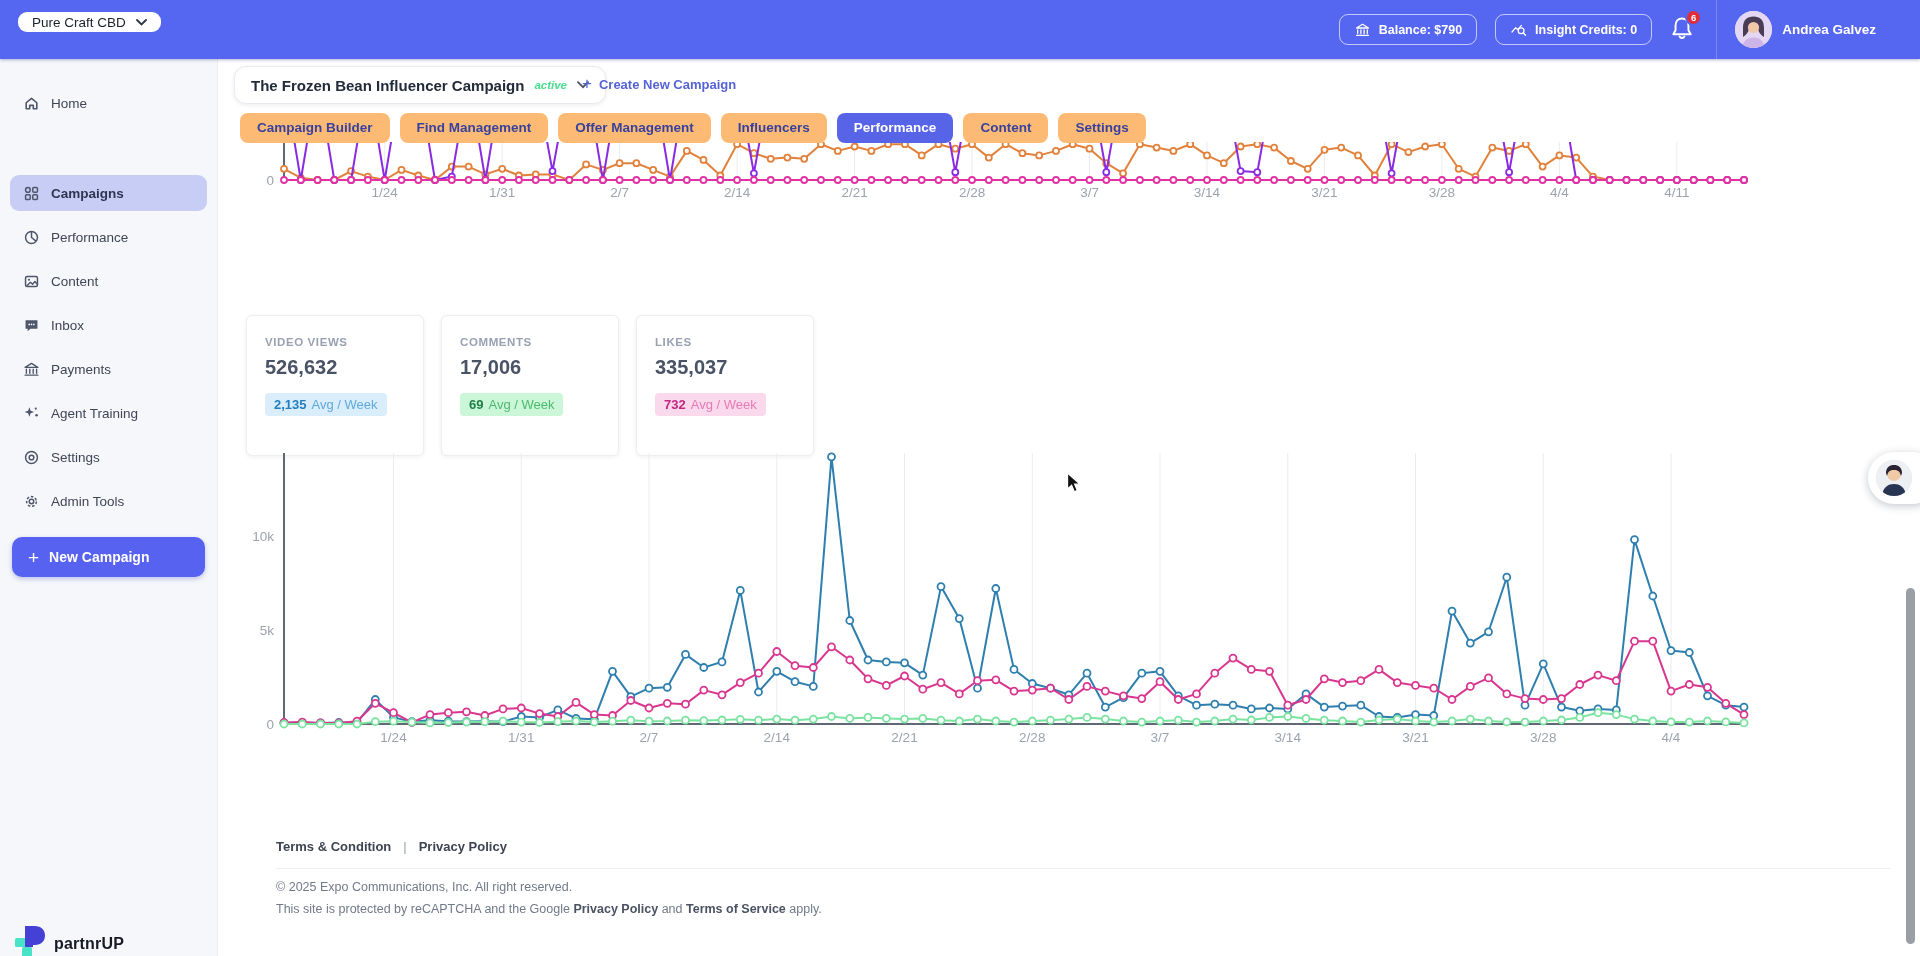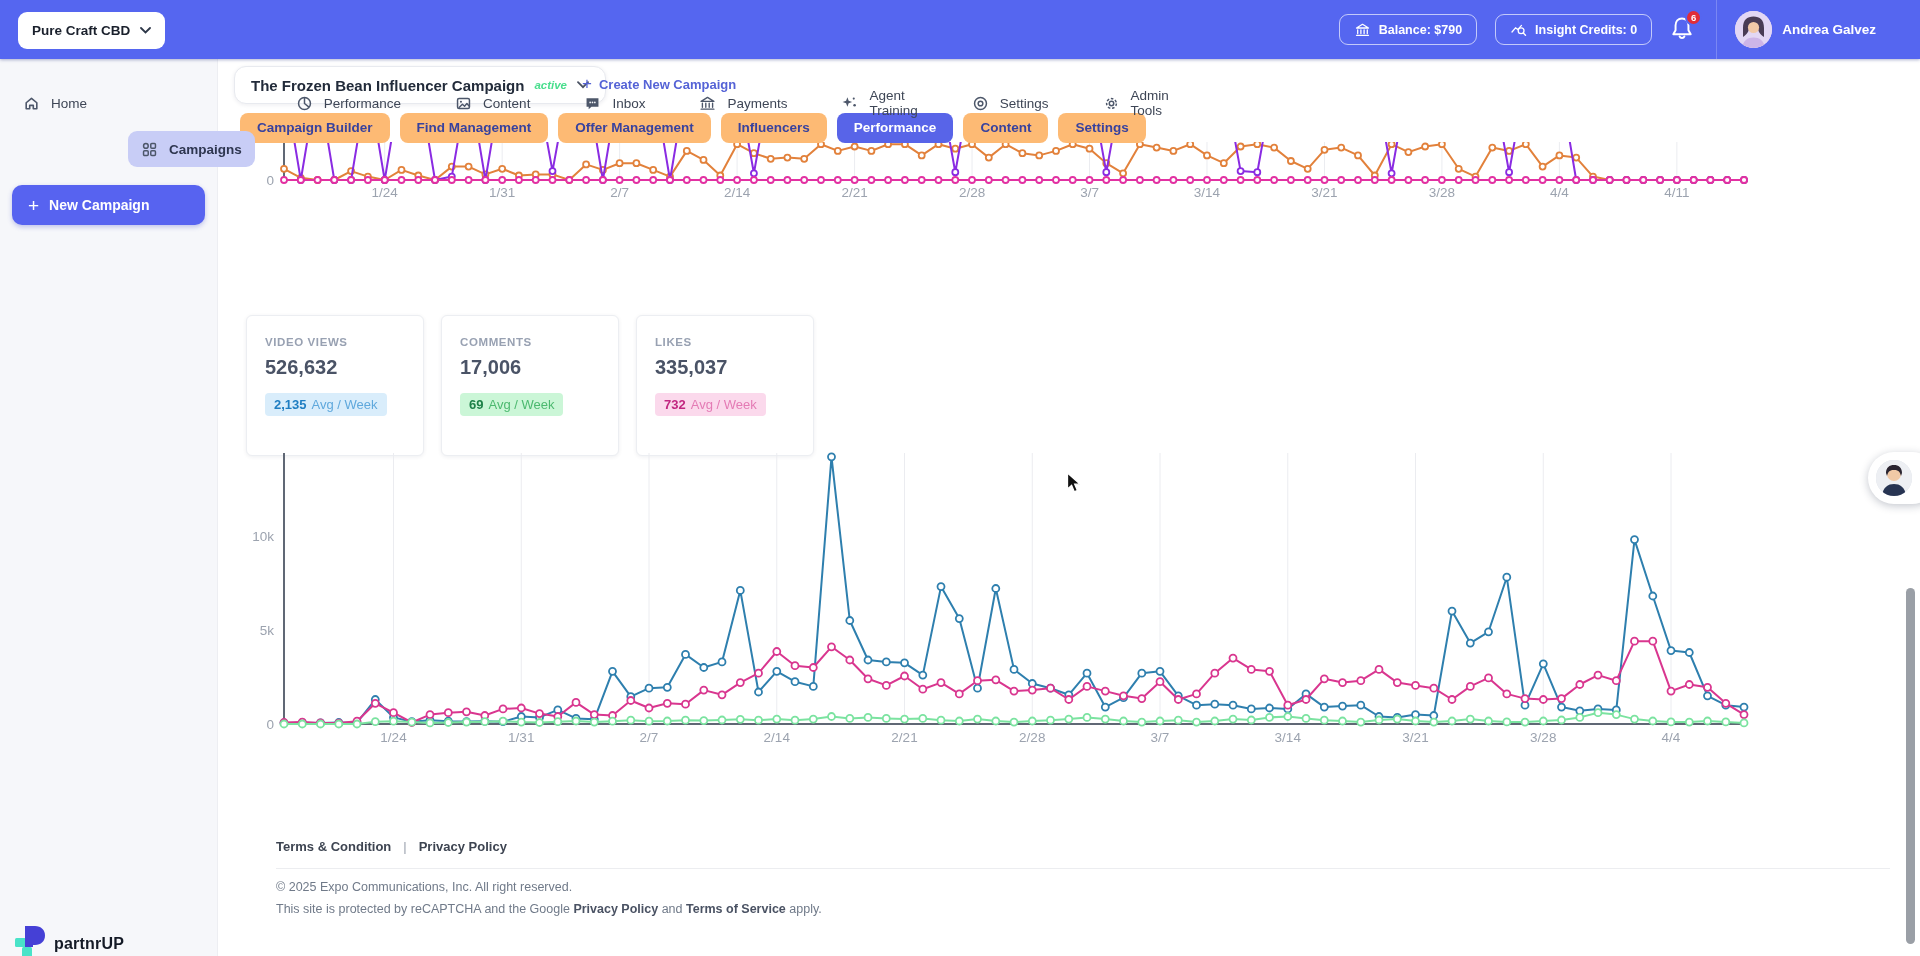--- a/index.html
+++ b/index.html
@@ -3,39 +3,39 @@
 <meta charset="utf-8">
 <style>
   * { margin:0; padding:0; box-sizing:border-box; }
   html,body { width:1920px; height:956px; overflow:hidden; background:#fff;
     font-family:"Liberation Sans","DejaVu Sans",sans-serif; }
   #app { position:relative; width:1920px; height:956px; background:#fff; overflow:hidden; }
 
   
   .topbar { position:absolute; left:0; top:0; width:1920px; height:59px; background:#5566F0;
     box-shadow:0 1px 3px rgba(30,40,120,.35); z-index:30; }
-  .ws-pill { position:absolute; left:18px; top:12px; height:37px; background:#fff; border-radius:9px;
-    display:flex; align-items:center; gap:10px; padding:0 14px; font-size:13.5px; font-weight:700; color:#1A202C; cursor:pointer; }
+  .ws-pill { position:absolute; left:18px; top:12px; height:20px; background:#fff; border-radius:9px;
+    display:flex; align-items:center; gap:10px; padding:0 14px; font-size:13.5px; font-weight:400; color:#1A202C; cursor:pointer; }
   .topbar-right { position:absolute; right:44px; top:0; height:59px; display:flex; align-items:center; gap:18px; }
   .tb-btn { display:flex; align-items:center; gap:8px; height:31px; padding:0 14px;
     border:1px solid rgba(255,255,255,.65); border-radius:9px; color:#fff; font-size:12.5px; font-weight:700;
     background:transparent; cursor:pointer; }
   .bell-wrap { position:relative; width:28px; height:30px; cursor:pointer; }
   .badge { position:absolute; top:-6px; right:-4px; min-width:17px; height:17px; background:#E12D39;
     border:2px solid #5566F0; border-radius:9px; color:#fff; font-size:9.5px; font-weight:700;
     display:flex; align-items:center; justify-content:center; padding:0 3px; }
   .tb-divider { width:1px; height:59px; background:rgba(255,255,255,.22); }
   .user-wrap { display:flex; align-items:center; gap:10px; cursor:pointer; }
   .avatar { width:37px; height:37px; border-radius:50%; overflow:hidden; background:#E3D7F4; flex:0 0 auto; }
   .user-name { color:#fff; font-size:13.5px; font-weight:600; }
 
   
   .sidebar { position:absolute; left:0; top:59px; width:218px; height:897px; background:#F6F7FA;
     border-right:1px solid #EDEEF2; z-index:20; }
-  .nav { padding-top:26px; display:flex; flex-direction:row; gap:8px; }
+  .nav { padding-top:26px; display:flex; flex-direction:column; gap:8px; }
   .nav-item { display:flex; align-items:center; gap:11px; height:36px; margin:0 10px; padding:0 13px;
     border-radius:9px; color:#3E4656; font-size:13.5px; font-weight:500; cursor:pointer; }
   .nav-item svg { flex:0 0 auto; color:#4D576A; }
   .nav-item.active { background:#C8CDF6; color:#2E3650; font-weight:600;margin-top:46px; }
   .new-campaign { display:flex; align-items:center; gap:10px; height:40px; margin:18px 12px 0;
     border-radius:10px; background:#5763F0; color:#fff; font-size:14px; font-weight:600;
     justify-content:flex-start; padding:0 16px; cursor:pointer; box-shadow:0 2px 5px rgba(60,70,200,.3); }
   .new-campaign .plus { font-size:19px; font-weight:400; line-height:1; }
   .brand { position:absolute; left:14px; top:866px; display:flex; align-items:center; gap:6px; }
   .brand-text { font-size:16px; font-weight:800; color:#141A26; letter-spacing:.2px; }

